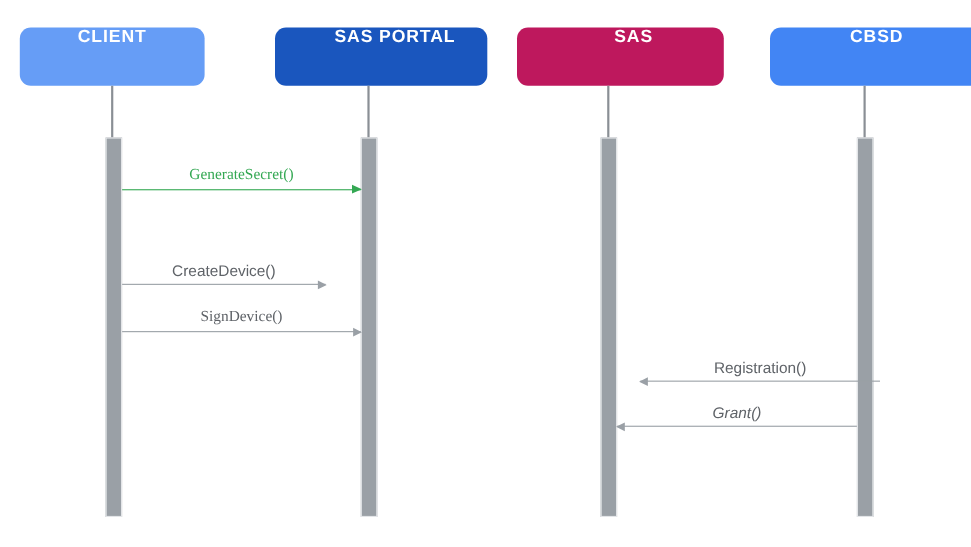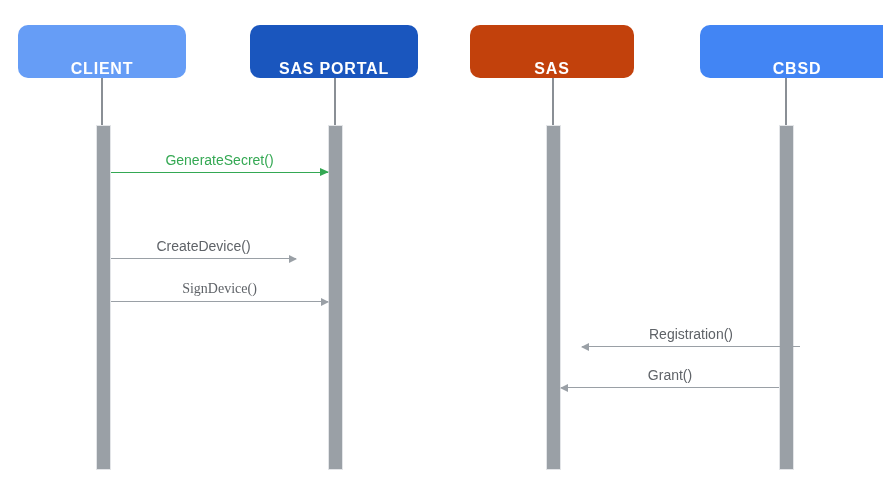--- a/index.html
+++ b/index.html
@@ -15,32 +15,32 @@
     background: #ffffff;
     overflow: hidden;
   }
   
   .actor-box {
     position: absolute;
     top: 25px;
     height: 53px;
     border-radius: 10px;
     display: flex;
-    align-items: flex-end;
+    align-items: flex-start;
     justify-content: center;
   }
   .actor-box span {
     color: #ffffff;
     font-size: 16px;
     font-weight: bold;
     letter-spacing: 0.8px;
   }
   .actor-client    { background: #669DF6; }
   .actor-sasportal { background: #1A56BE; }
-  .actor-sas       { background: #c2410c; }
+  .actor-sas       { background: #be185d; padding-left: 24px; }
   .actor-cbsd      { background: #4285F4; }
 
   
   .connector {
     position: absolute;
     top: 78px;
     height: 47px;
     width: 2px;
     background: #8A8F95;
   }
@@ -106,41 +106,41 @@
   }
 </style>
 </head>
 <body>
 
 <div class="stage">
 
   <div class="actor-box actor-client" style="left:18px;width:168px;">
     <span>CLIENT</span>
   </div>
-  <div class="actor-box actor-sasportal" style="left:250px;width:168px;">
+  <div class="actor-box actor-sasportal" style="left:250px;width:168px;padding-left:25px;">
     <span>SAS PORTAL</span>
   </div>
   <div class="actor-box actor-sas" style="left:470px;width:164px;">
     <span>SAS</span>
   </div>
   <div class="actor-box actor-cbsd" style="left:700px;width:194px;">
     <span>CBSD</span>
   </div>
 
   <div class="connector" style="left:101px;"></div>
   <div class="connector" style="left:334px;"></div>
   <div class="connector" style="left:552px;"></div>
   <div class="connector" style="left:785px;"></div>
 
   <div class="activation-bar" style="left:96px;"></div>
   <div class="activation-bar" style="left:328px;"></div>
   <div class="activation-bar" style="left:546px;"></div>
   <div class="activation-bar" style="left:779px;"></div>
 
-  <div class="message color-green dir-right" style="left:111px;top:151px;width:217px;">
+  <div class="message color-green dir-right" style="left:111px;top:151px;width:217px;font-family:Liberation Serif, serif;">
     <div class="msg-label">GenerateSecret()</div>
     <div class="msg-line">
         <span class="arrowhead"></span>
       </div>
   </div>
 
 
   <div class="message color-gray dir-right" style="left:111px;top:237px;width:185px;">
     <div class="msg-label">CreateDevice()</div>
     <div class="msg-line">
@@ -155,20 +155,20 @@
       </div>
   </div>
 
   <div class="message color-gray dir-left" style="left:582px;top:325px;width:218px;">
     <div class="msg-label">Registration()</div>
     <div class="msg-line">
         <span class="arrowhead"></span>
       </div>
   </div>
 
-  <div class="message color-gray dir-left" style="left:561px;top:366px;width:218px;">
+  <div class="message color-gray dir-left" style="left:561px;top:366px;width:218px;font-style:italic;">
     <div class="msg-label">Grant()</div>
     <div class="msg-line">
         <span class="arrowhead"></span>
       </div>
   </div>
 
 </div>
 
 </body></html>

